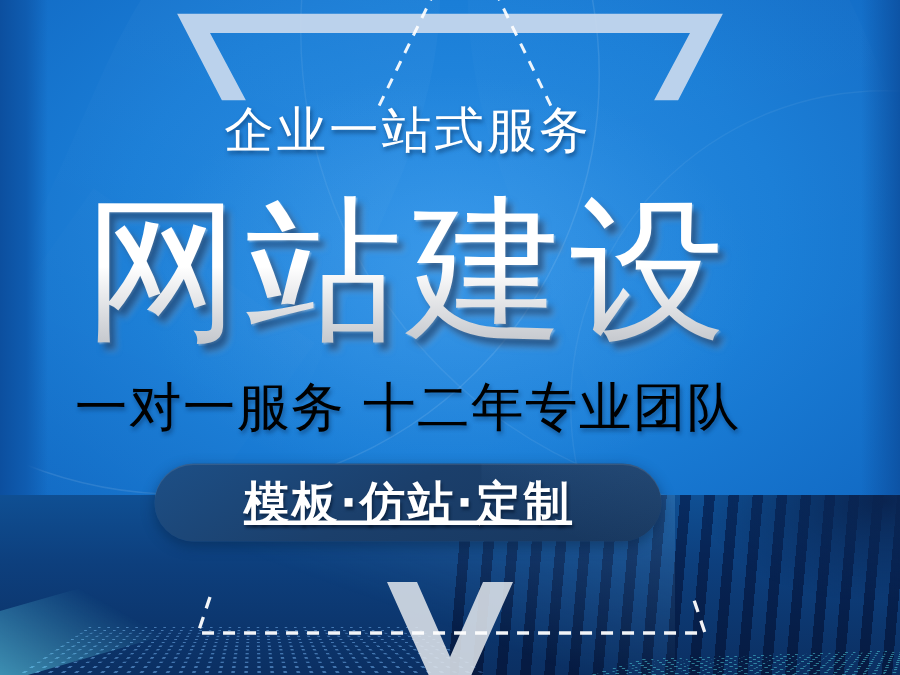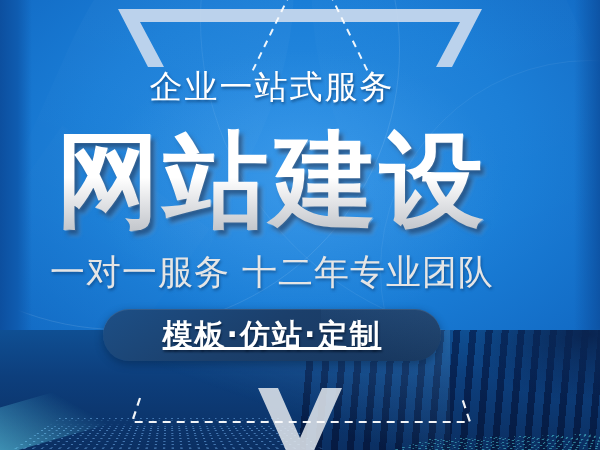--- a/index.html
+++ b/index.html
@@ -120,32 +120,32 @@
     margin-top:67px;
     font-size:33px; line-height:40px;
     color:#ffffff; font-weight:500;
     letter-spacing:2px;
     text-shadow:1px 2px 3px rgba(6,38,78,.55);
     white-space:nowrap;
   }
   .headline{
     margin-top:14px;
     font-size:104px; line-height:118px;
-    font-weight:bold;
+    font-weight:normal;
     letter-spacing:4px;
     white-space:nowrap;
     background:linear-gradient(to bottom,#ffffff 0%,#ffffff 48%,#e9eaec 64%,#c9ccd1 88%,#b9bdc3 100%);
     -webkit-background-clip:text; background-clip:text;
     color:transparent; -webkit-text-fill-color:transparent;
     filter:drop-shadow(4px 5px 2px rgba(7,42,86,.60)) drop-shadow(1px 1px 0 rgba(255,255,255,.35));
   }
   .subline{
     margin-top:12px;
     font-size:35px; line-height:42px;
-    color:#e5e5e5; font-weight:500;
+    color:#000000; font-weight:500;
     letter-spacing:1px;
     white-space:nowrap;
     text-shadow:1px 2px 3px rgba(6,38,78,.45);
   }
   .badge{
     margin-top:16px;
     width:338px; height:52px;
     border-radius:26px;
     background:linear-gradient(150deg,#1d4f86 0%, #1b3f6b 46%, #17365d 100%);
     box-shadow:0 3px 9px rgba(5,28,60,.45), inset 0 1px 0 rgba(255,255,255,.10);

